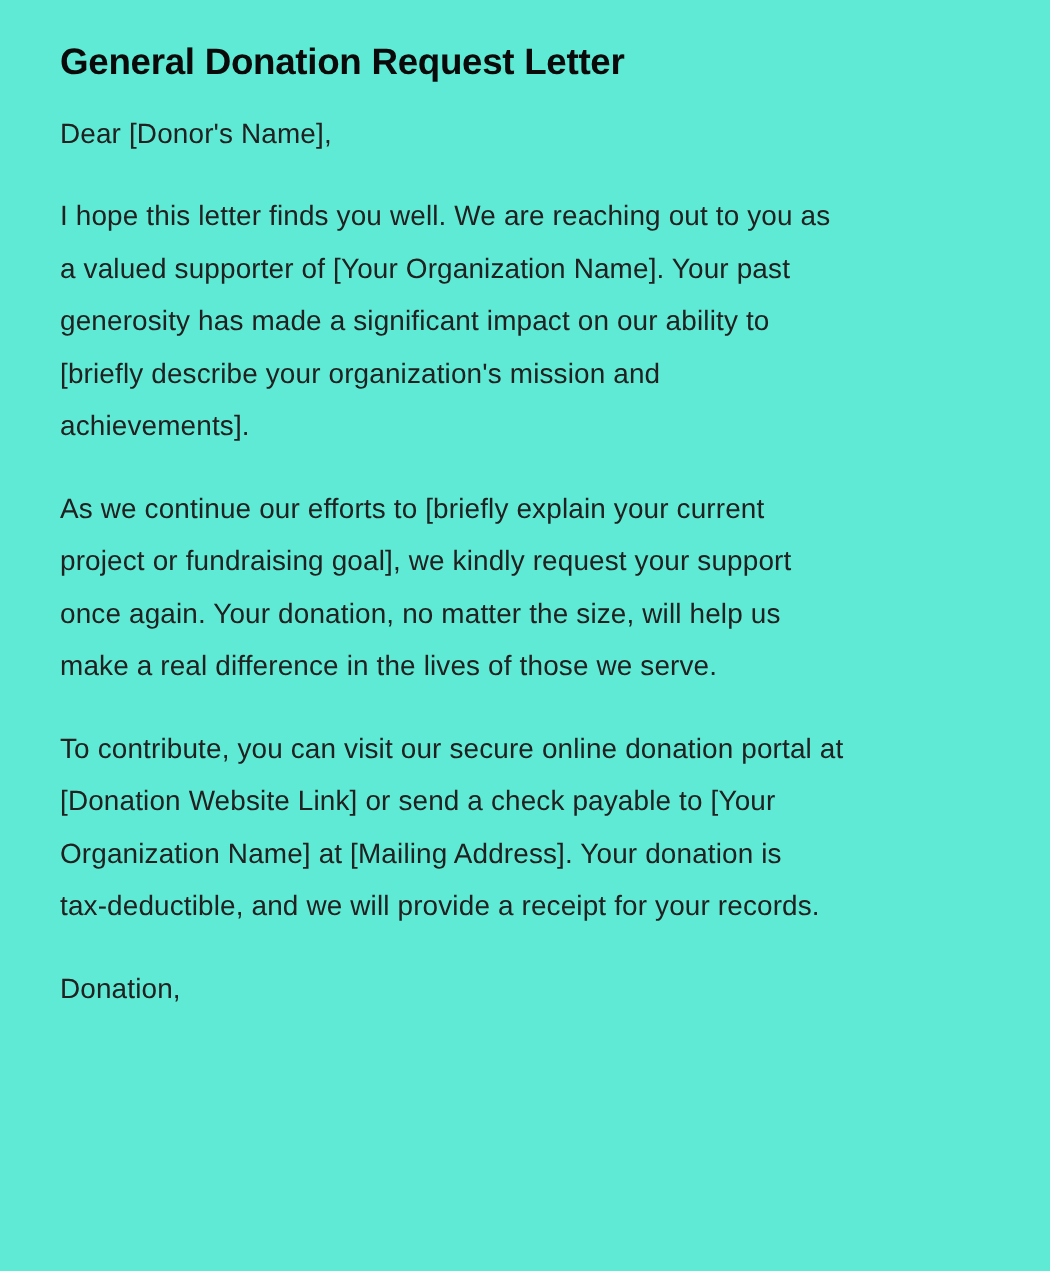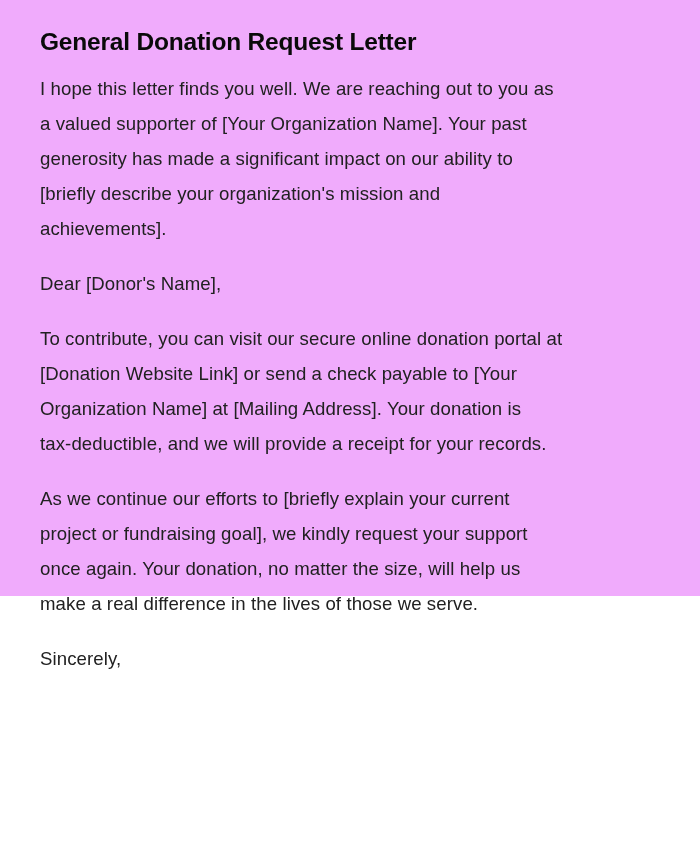--- a/index.html
+++ b/index.html
@@ -9,22 +9,22 @@
   }
   body {
     width: 700px;
     height: 847px;
     overflow: hidden;
     font-family: "Liberation Sans", "DejaVu Sans", sans-serif;
   }
   .page {
     box-sizing: border-box;
     width: 700px;
-    height: 596px;
-    background: #f0abfc;
+    height: 847px;
+    background: #5eead4;
     padding: 26px 40px 0 40px;
   }
   .doc-title {
     margin: 0 0 13px 0;
     font-size: 24.5px;
     line-height: 32px;
     font-weight: 700;
     color: #0a0a0a;
     letter-spacing: -0.2px;
     white-space: pre;
@@ -41,33 +41,33 @@
   .closing {
     margin-bottom: 0;
   }
 </style>
 </head>
 <body>
 
 <div class="page">
   <h1 class="doc-title">General Donation Request Letter</h1>
 
+  <p class="para">Dear [Donor's Name],</p>
+
   <p class="para">I hope this letter finds you well. We are reaching out to you as
 a valued supporter of [Your Organization Name]. Your past
 generosity has made a significant impact on our ability to
 [briefly describe your organization's mission and
 achievements].</p>
 
-  <p class="para">Dear [Donor's Name],</p>
+  <p class="para">As we continue our efforts to [briefly explain your current
+project or fundraising goal], we kindly request your support
+once again. Your donation, no matter the size, will help us
+make a real difference in the lives of those we serve.</p>
 
   <p class="para">To contribute, you can visit our secure online donation portal at
 [Donation Website Link] or send a check payable to [Your
 Organization Name] at [Mailing Address]. Your donation is
 tax-deductible, and we will provide a receipt for your records.</p>
 
-  <p class="para">As we continue our efforts to [briefly explain your current
-project or fundraising goal], we kindly request your support
-once again. Your donation, no matter the size, will help us
-make a real difference in the lives of those we serve.</p>
 
-
-  <p class="para closing">Sincerely,</p>
+  <p class="para closing">Donation,</p>
 </div>
 
 </body></html>

